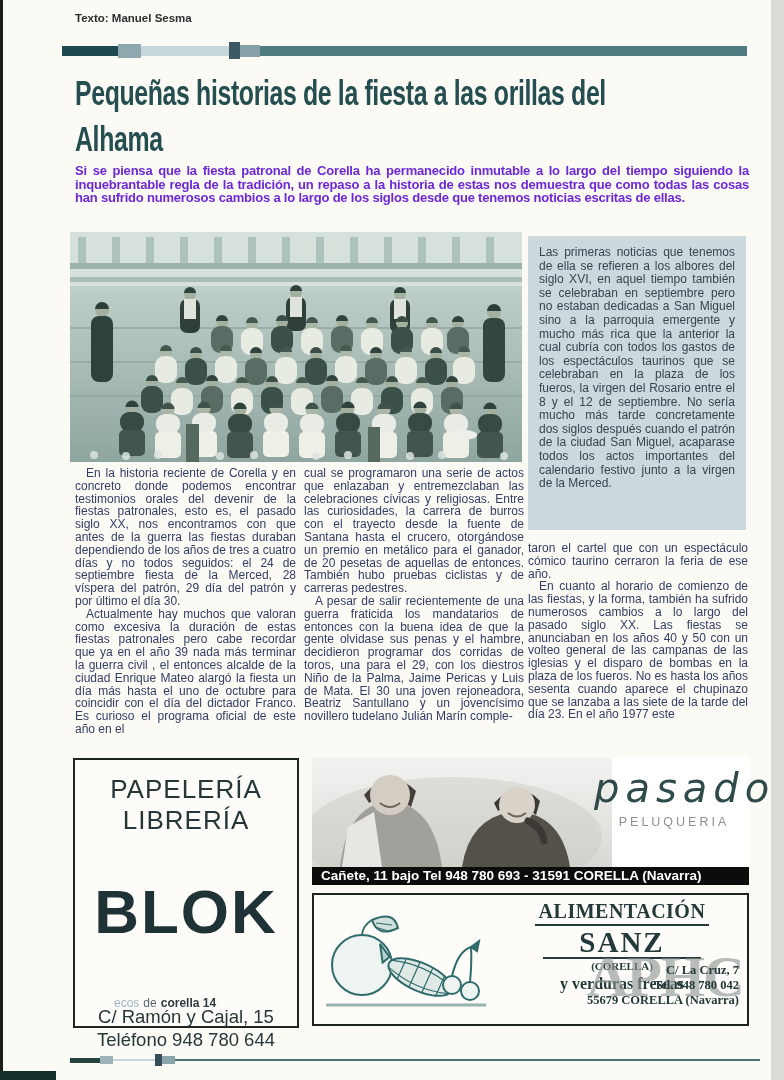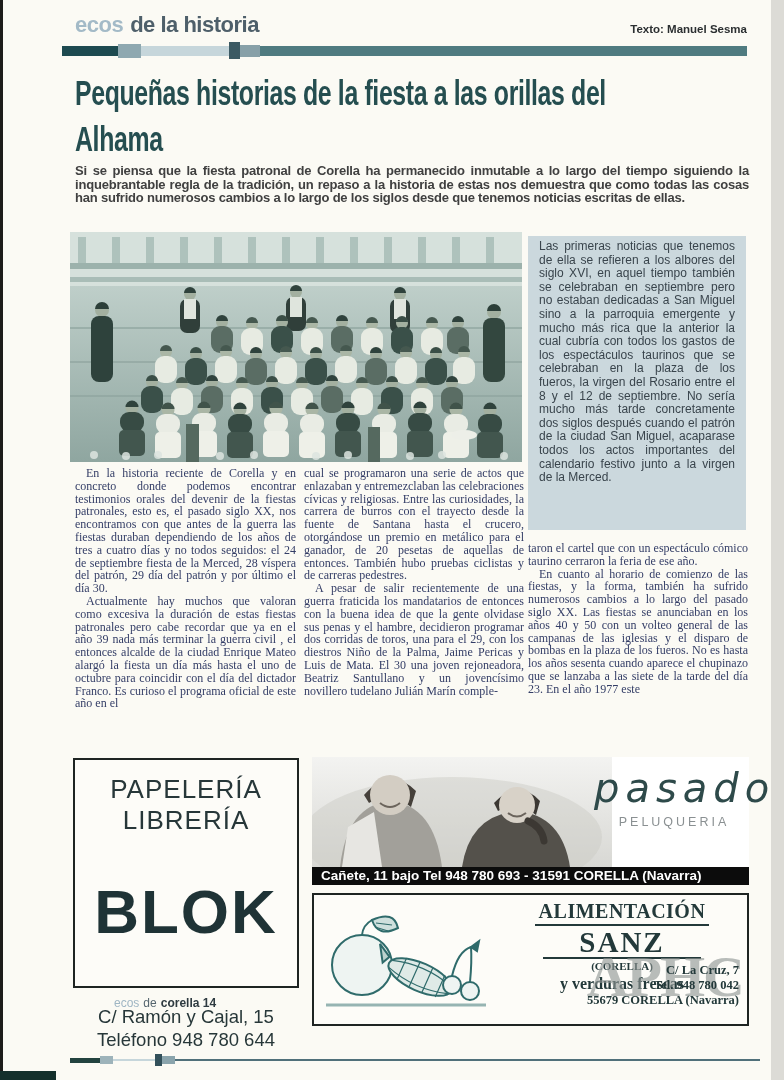--- a/index.html
+++ b/index.html
@@ -23,40 +23,40 @@
   .deco-bar .s2{width:23px;height:14px;background:#8ea8b0;}
   .deco-bar .s3{width:88px;height:10px;background:#c6d6db;}
   .deco-bar .s4{width:11px;height:17px;background:#3c5a63;}
   .deco-bar .s5{width:20px;height:12px;background:#87a0a8;}
   .deco-bar .s6{flex:1;height:10px;background:#4f7b80;}
 
   
   .page-title{left:75px;top:70px;color:#254e50;font-weight:bold;font-size:35px;}
   .page-title .tline{transform:scaleX(.71);transform-origin:0 50%;white-space:nowrap;height:46px;line-height:46px;letter-spacing:-.5px;}
   .intro{left:75px;top:164px;width:674px;font-size:13px;line-height:13.6px;font-weight:bold;
-         color:#404040;text-align:justify;letter-spacing:-.2px;}
+         color:#6d28d9;text-align:justify;letter-spacing:-.2px;}
 
   
   .main-photo{left:70px;top:232px;width:452px;height:230px;}
   .main-photo svg{display:block;}
 
   
   .hl-box{left:528px;top:236px;width:218px;height:294px;background:#cbd8dd;box-sizing:border-box;
-          padding:4px 11px;font-size:12px;line-height:13.6px;color:#39444c;text-align:justify;}
-
-  
-  .col{font-family:Liberation Serif, serif;font-size:12px;line-height:12.8px;color:#333d66;text-align:justify;}
+          padding:10px 11px;font-size:12px;line-height:13.6px;color:#39444c;text-align:justify;}
+
+  
+  .col{font-family:Liberation Sans, sans-serif;font-size:12px;line-height:12.8px;color:#333d66;text-align:justify;}
   .col p{margin:0;}
   .col p.ind{text-indent:11px;}
   .col1{left:75px;top:467px;width:221px;}
   .col2{left:304px;top:467px;width:220px;}
   .col3{left:528px;top:542px;width:220px;}
 
   
-  .ad-blok{left:73px;top:758px;width:226px;height:230px;border:2px solid #1e2422;box-sizing:border-box;
+  .ad-blok{left:73px;top:758px;width:226px;height:270px;border:2px solid #1e2422;box-sizing:border-box;
            display:flex;flex-direction:column;align-items:center;text-align:center;color:#273739;background:#fdfcf8;}
   .ad-blok .l1{font-size:26px;letter-spacing:1px;margin-top:14px;}
   .ad-blok .l2{font-size:26px;letter-spacing:1px;}
   .ad-blok .nm{font-size:62px;font-weight:bold;letter-spacing:2px;margin-top:40px;color:#1f3336;}
   .ad-blok .addr{font-size:18.5px;margin-top:58px;line-height:23px;}
   .ad-blok .city{font-size:19px;font-weight:bold;line-height:24px;}
 
   
   .ad-alicia{left:312px;top:757px;width:437px;height:128px;background:#fff;}
   .ad-alicia .photo{position:absolute;left:0;top:0;width:300px;height:110px;overflow:hidden;}
@@ -96,23 +96,20 @@
   .footer-bar .f6{flex:1;height:2.5px;background:#50707a;}
 </style>
 </head>
 <body>
 
 <div class="abs edge-left"></div>
 <div class="abs edge-right"></div>
 <div class="abs corner-block"></div>
 
 <div class="abs header-row">
-  <div class="brand">
-    <span class="lt">ecos</span><span class="dk">de la historia</span>
-  </div>
   <div class="byline">Texto: Manuel Sesma</div>
 </div>
 <div class="abs deco-bar">
   <div class="s1"></div>
     <div class="s2"></div>
   <div class="s3"></div>
     <div class="s4"></div>
   <div class="s5"></div>
     <div class="s6"></div>
 </div>

